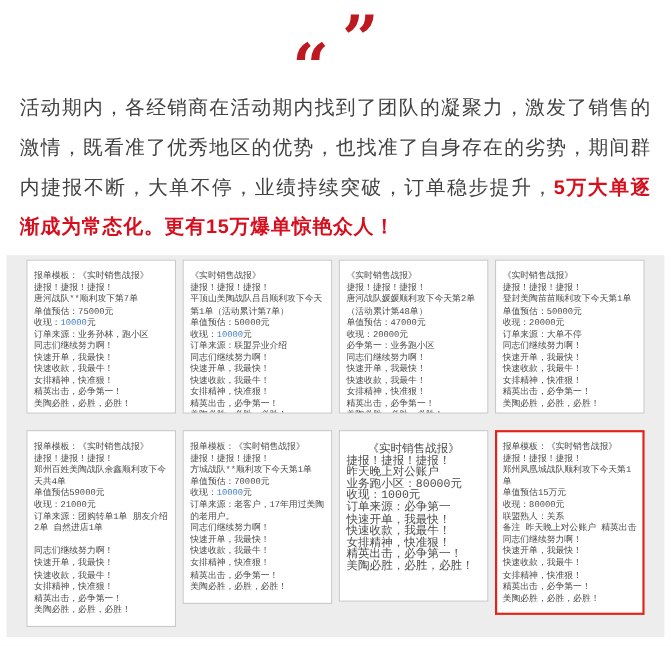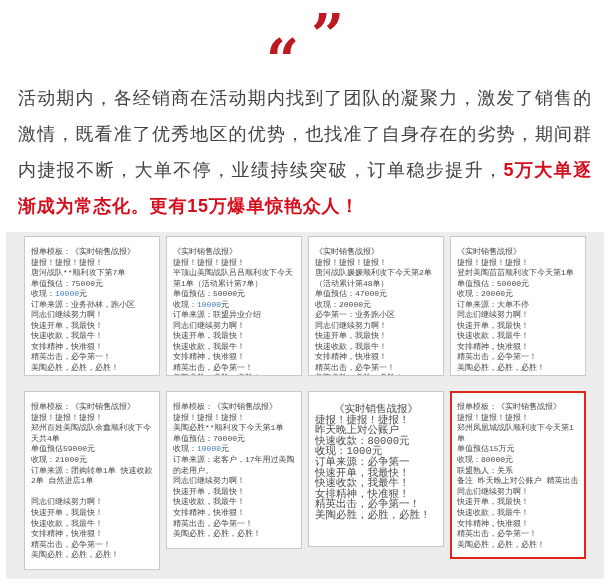--- a/index.html
+++ b/index.html
@@ -111,50 +111,50 @@
       </div>
     </div>
   <div class="cards-row row-2">
       <div class="card">
         <div class="card-line"><span>报单模板：《实时销售战报》</span></div>
         <div class="card-line"><span>捷报！捷报！捷报！</span></div>
         <div class="card-line"><span>郑州百姓美陶战队余鑫顺利攻下今</span></div>
         <div class="card-line"><span>天共4单</span></div>
         <div class="card-line"><span>单值预估59000元</span></div>
         <div class="card-line"><span>收现：21000元</span></div>
-        <div class="card-line"><span>订单来源：团购转单1单 快速收款</span></div>
+        <div class="card-line"><span>订单来源：团购转单1单 朋友介绍</span></div>
         <div class="card-line"><span>2单 自然进店1单</span></div>
         <div class="card-line">&nbsp;</div>
         <div class="card-line"><span>同志们继续努力啊！</span></div>
         <div class="card-line"><span>快速开单，我最快！</span></div>
         <div class="card-line"><span>快速收款，我最牛！</span></div>
         <div class="card-line"><span>女排精神，快准狠！</span></div>
         <div class="card-line"><span>精英出击，必争第一！</span></div>
         <div class="card-line"><span>美陶必胜，必胜，必胜！</span></div>
       </div>
       <div class="card">
         <div class="card-line"><span>报单模板：《实时销售战报》</span></div>
         <div class="card-line"><span>捷报！捷报！捷报！</span></div>
-        <div class="card-line"><span>美陶必胜**顺利攻下今天第1单</span></div>
+        <div class="card-line"><span>方城战队**顺利攻下今天第1单</span></div>
         <div class="card-line"><span>单值预估：70000元</span></div>
         <div class="card-line"><span>收现：</span><span class="amount-blue">10000</span><span>元</span></div>
         <div class="card-line"><span>订单来源：老客户，17年用过美陶</span></div>
         <div class="card-line"><span>的老用户。</span></div>
         <div class="card-line"><span>同志们继续努力啊！</span></div>
         <div class="card-line"><span>快速开单，我最快！</span></div>
         <div class="card-line"><span>快速收款，我最牛！</span></div>
         <div class="card-line"><span>女排精神，快准狠！</span></div>
         <div class="card-line"><span>精英出击，必争第一！</span></div>
         <div class="card-line"><span>美陶必胜，必胜，必胜！</span></div>
       </div>
       <div class="card card-large">
         <div class="card-line centered"><span>《实时销售战报》</span></div>
         <div class="card-line"><span>捷报！捷报！捷报！</span></div>
         <div class="card-line"><span>昨天晚上对公账户</span></div>
-        <div class="card-line"><span>快速收款：80000元</span></div>
+        <div class="card-line"><span>业务跑小区：80000元</span></div>
         <div class="card-line"><span>收现：1000元</span></div>
         <div class="card-line"><span>订单来源：必争第一</span></div>
         <div class="card-line"><span>快速开单，我最快！</span></div>
         <div class="card-line"><span>快速收款，我最牛！</span></div>
         <div class="card-line"><span>女排精神，快准狠！</span></div>
         <div class="card-line"><span>精英出击，必争第一！</span></div>
         <div class="card-line"><span>美陶必胜，必胜，必胜！</span></div>
       </div>
       <div class="card card-highlighted">
         <div class="card-line"><span>报单模板：《实时销售战报》</span></div>

